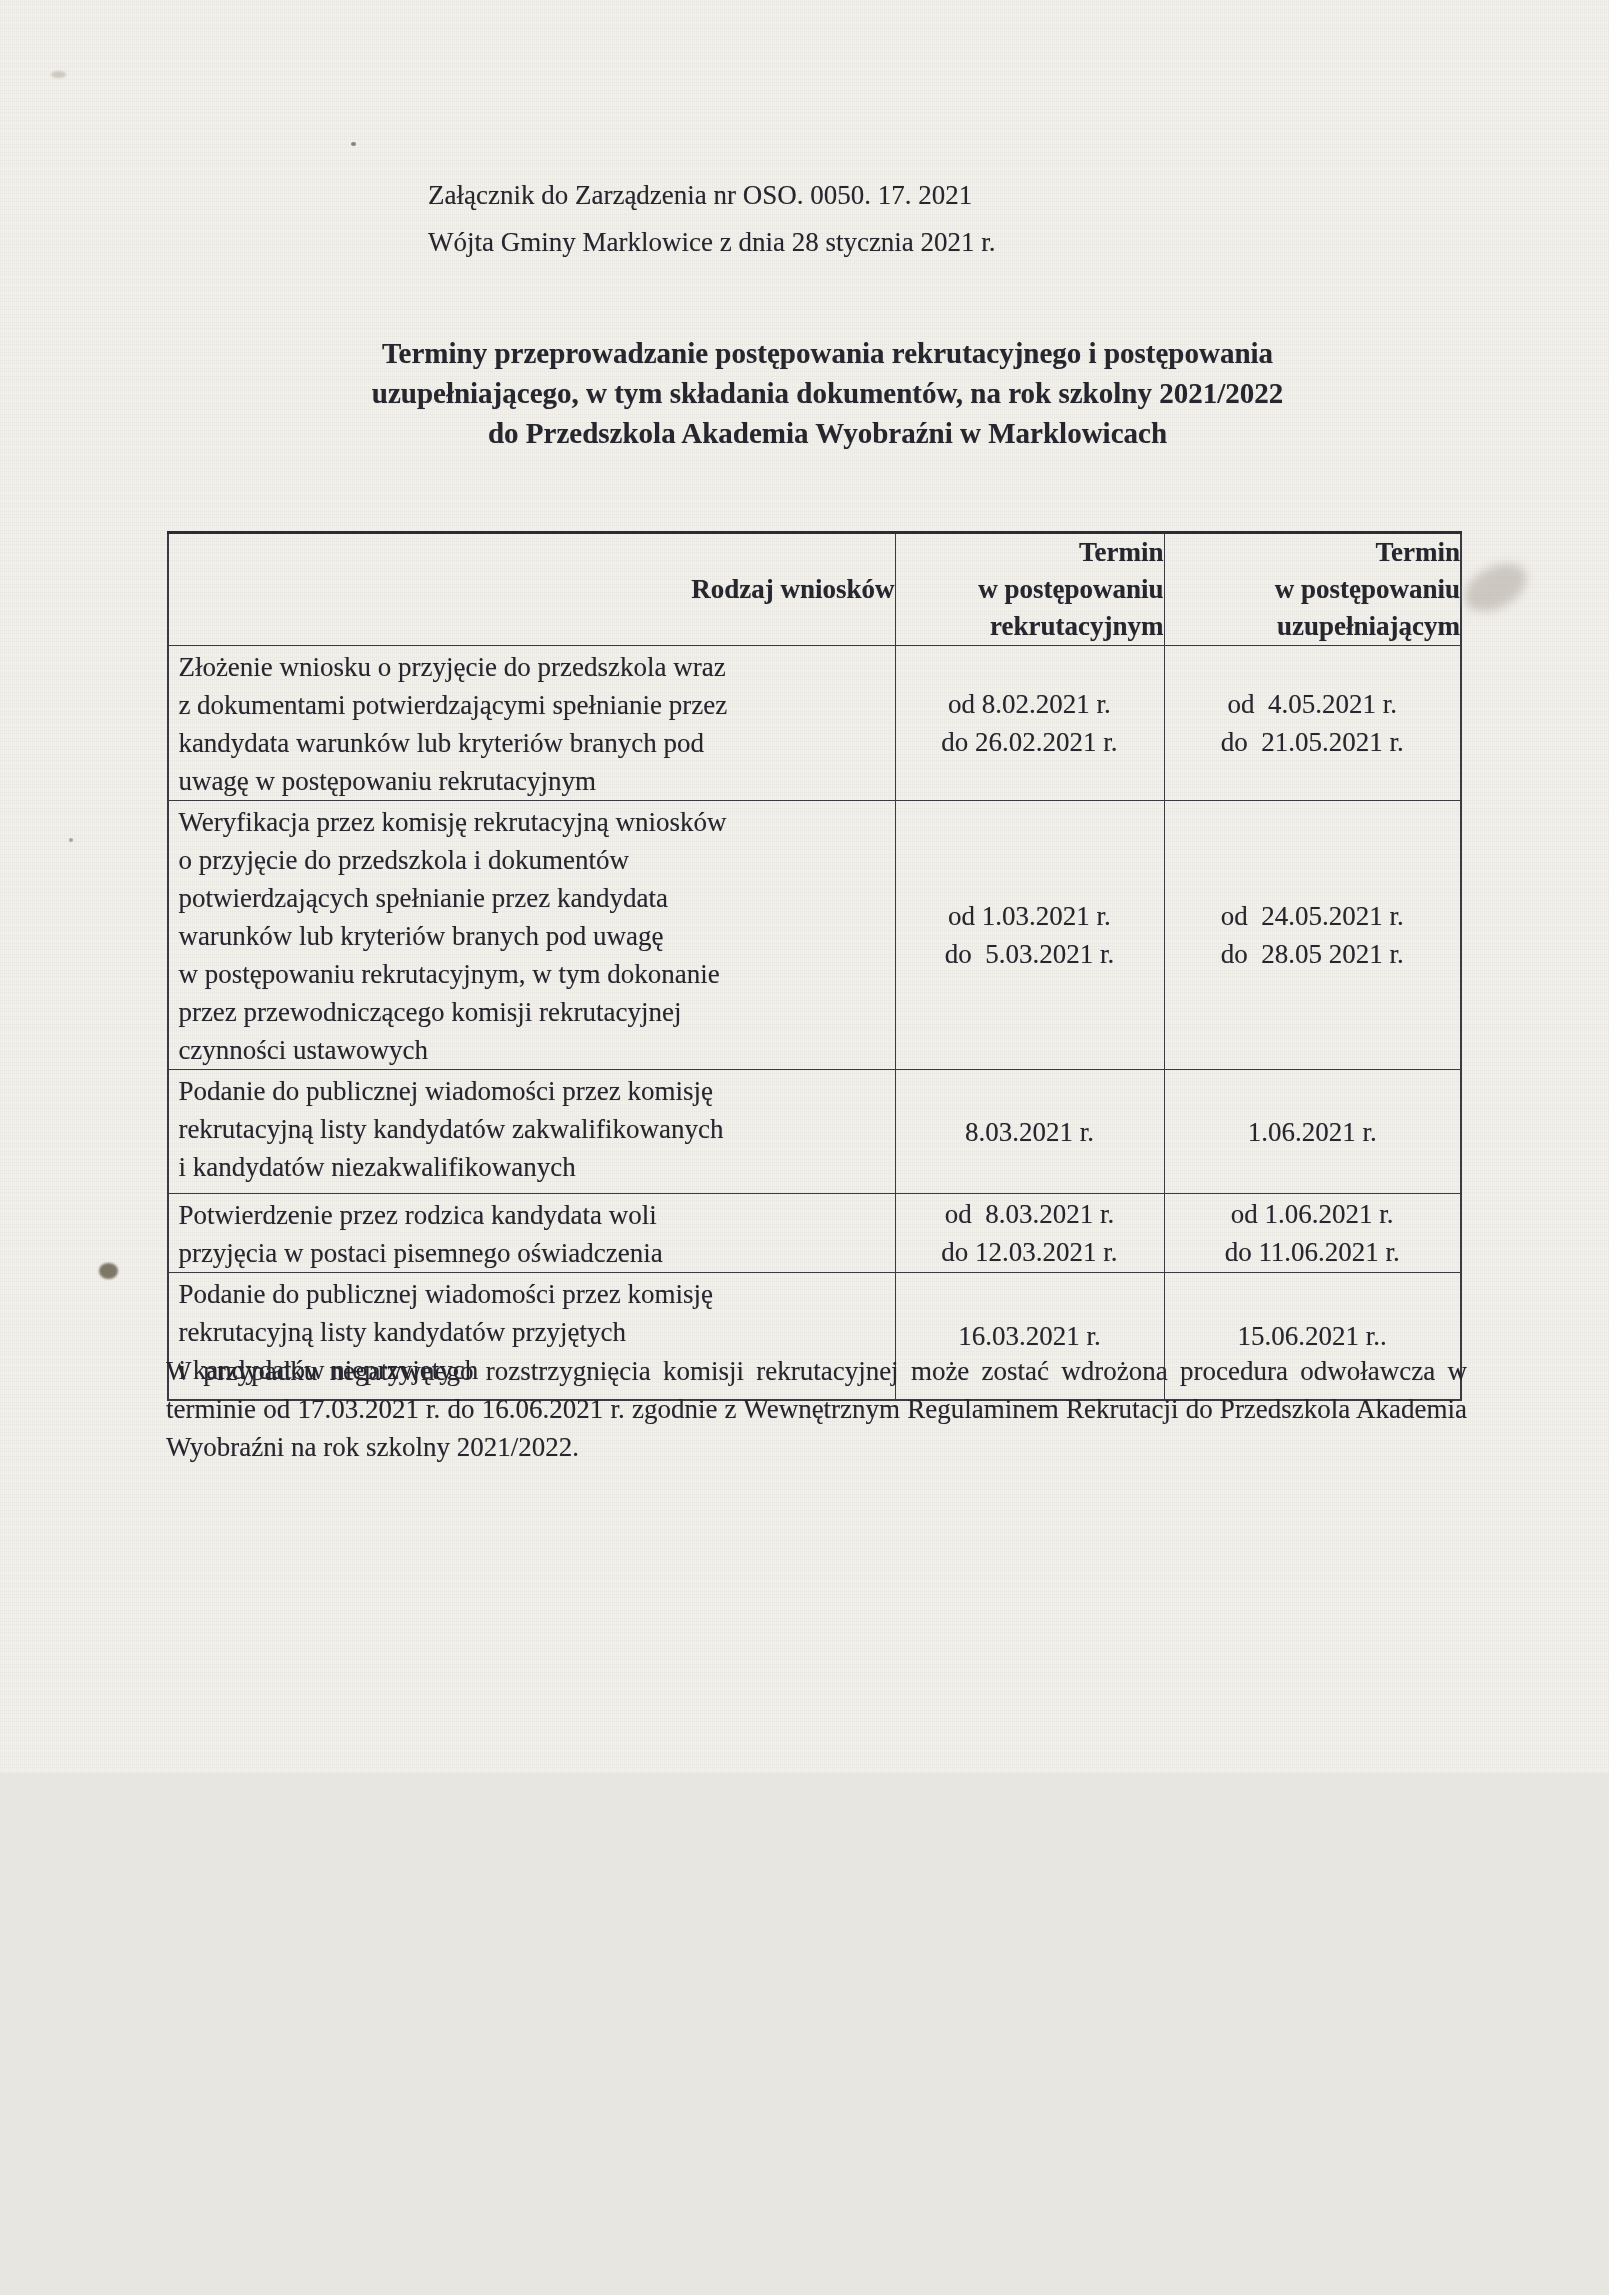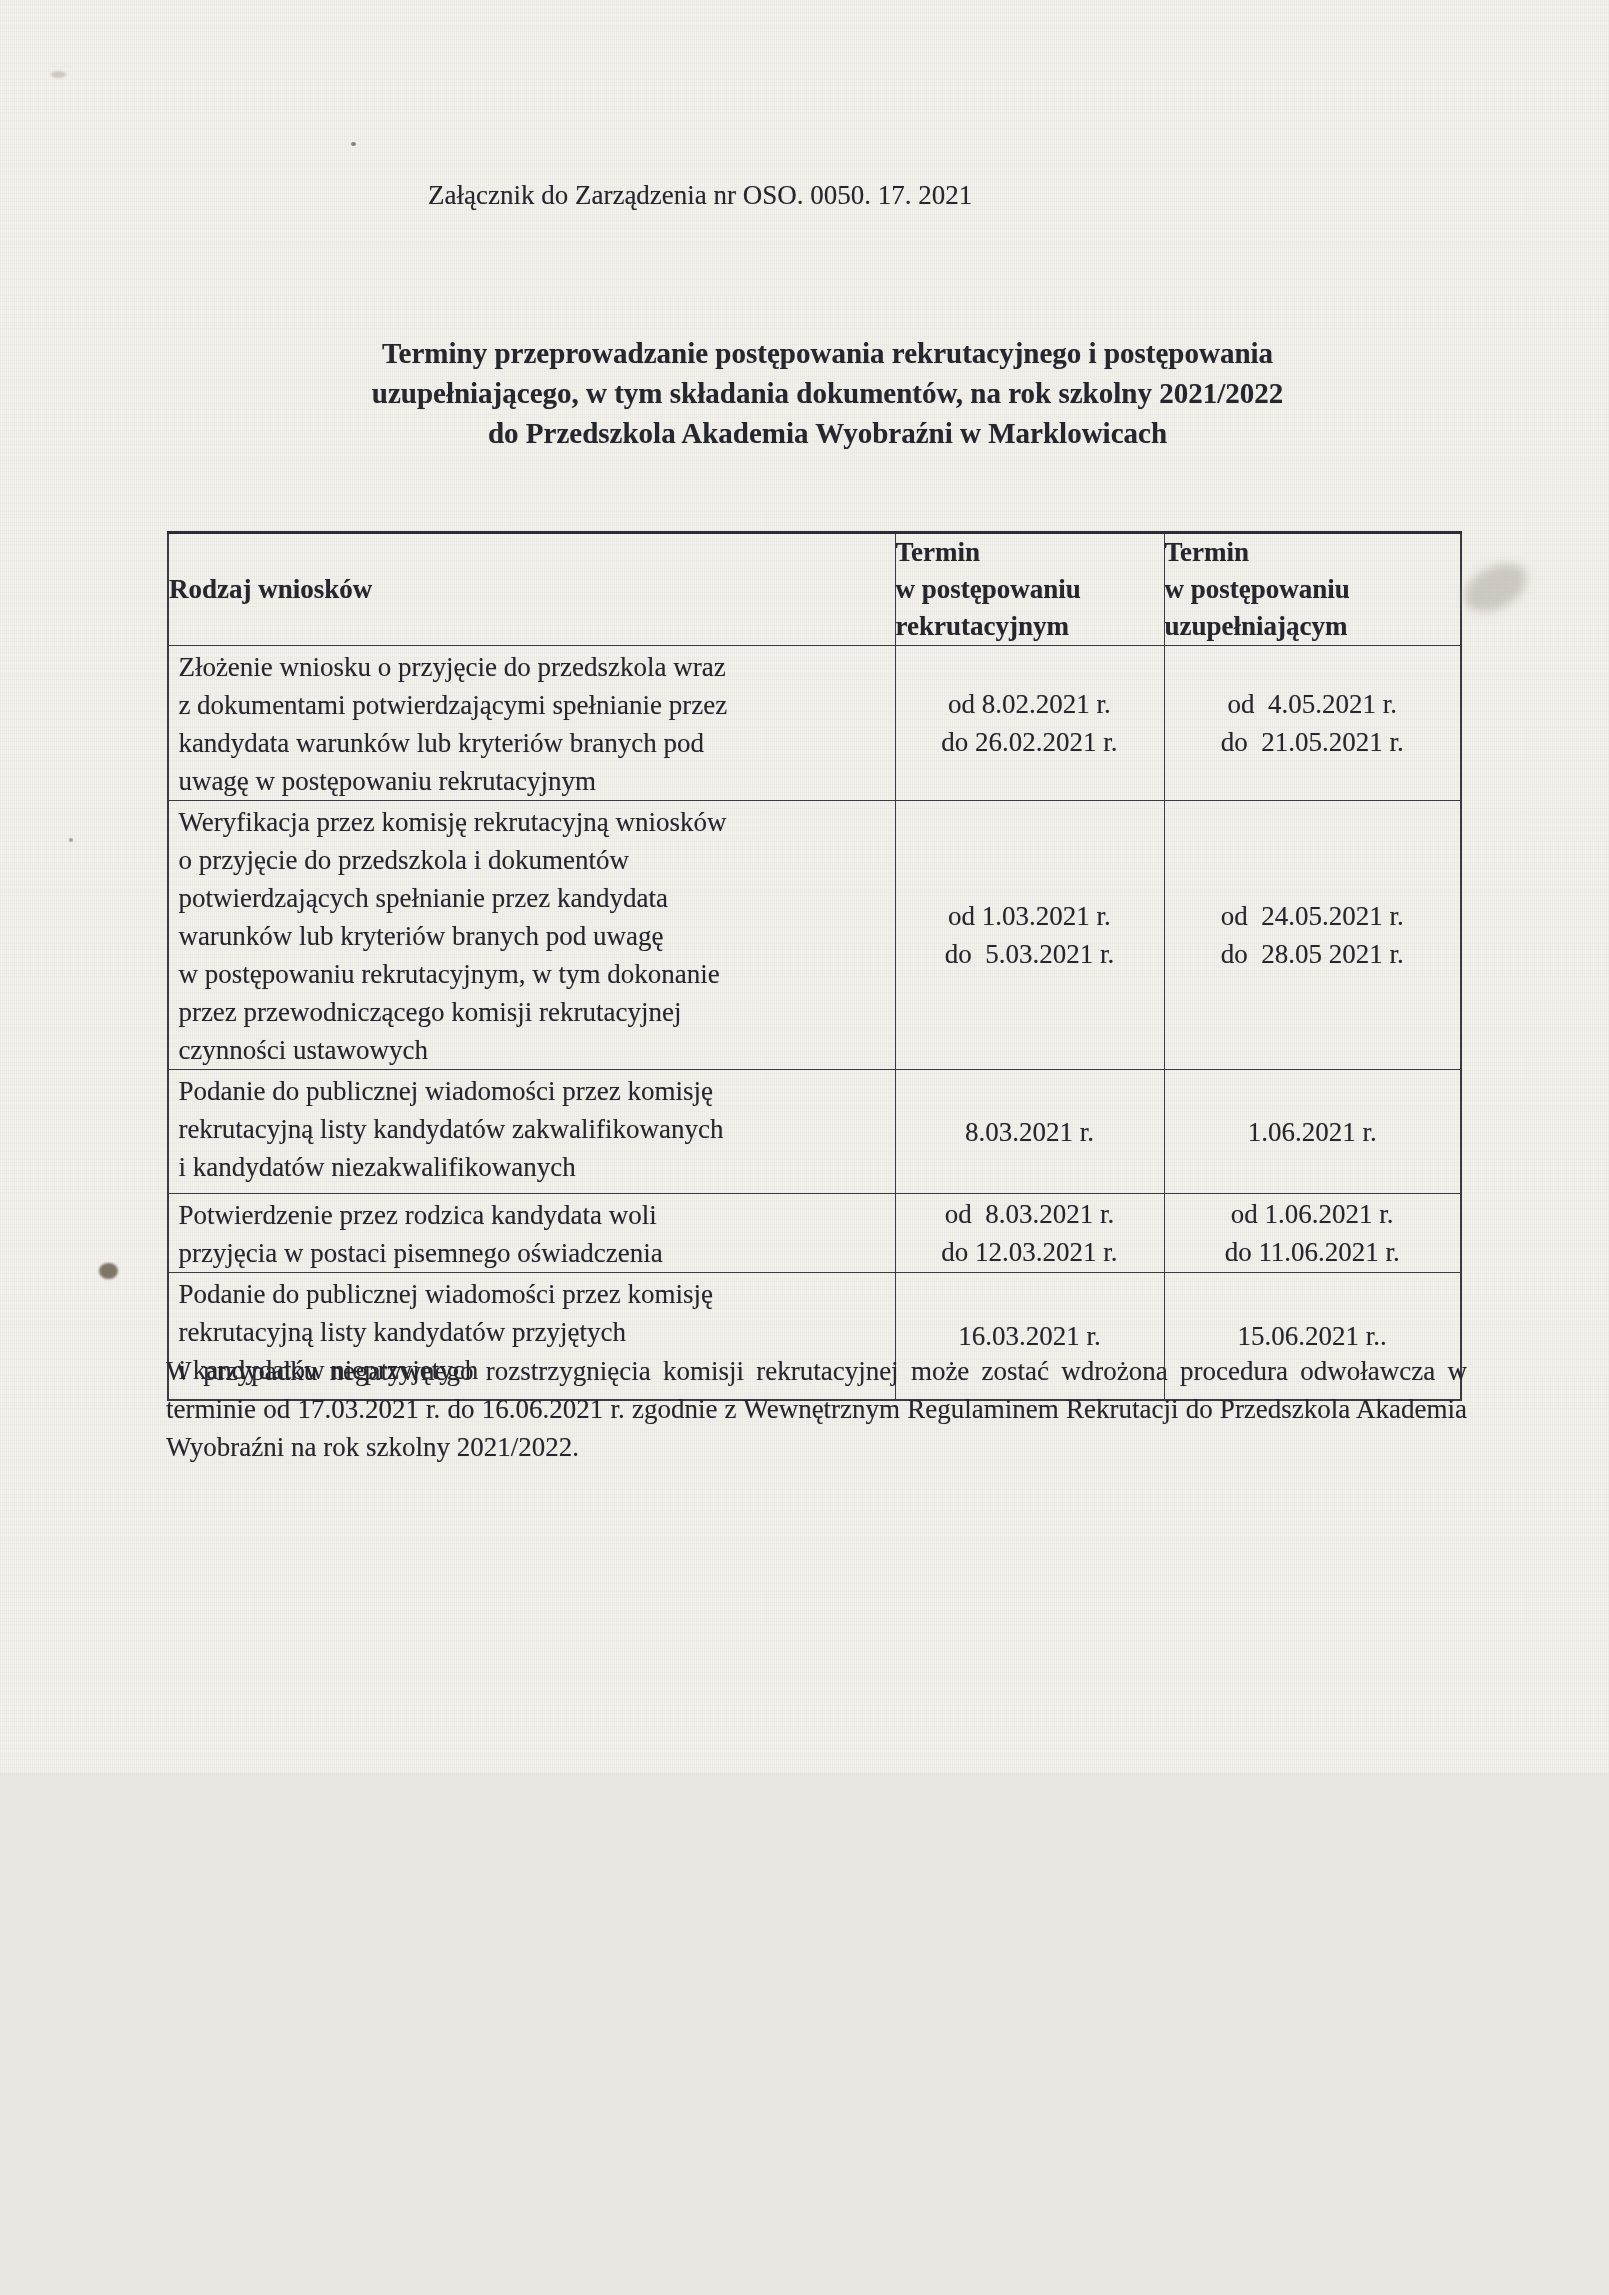--- a/index.html
+++ b/index.html
@@ -55,21 +55,21 @@
     border: 1.3px solid #3a3a43;
   }
   table.schedule {
     border-left-width: 2px;
     border-right-width: 2px;
     border-bottom-width: 2px;
     border-top: 3.3px solid #2c2c34;
   }
   table.schedule th {
     font-weight: 700;
-    text-align: left;
+    text-align: right;
     vertical-align: middle;
     line-height: 37px;
     white-space: pre-line;
     padding: 0;
   }
   table.schedule td.activity {
     vertical-align: top;
     text-align: left;
     padding: 2px 18.7px 0 9.4px;
     line-height: 38px;
@@ -127,20 +127,21 @@
   .artifact.dot-d { left: 51px; top: 71px; width: 14.7px; height: 6.7px; background: #c6c1b6; filter: blur(1.3px); opacity: .8; }
   .artifact.dot-e { left: 69px; top: 838px; width: 4px; height: 4px; background: #aaa498; filter: blur(0.7px); }
 </style>
 </head>
 <body>
 
 <div class="sheet">
 
   <div class="attachment-block ink">
     <div>Załącznik  do Zarządzenia nr OSO. 0050. 17. 2021</div>
+    <div>Wójta Gminy Marklowice z dnia 28 stycznia 2021 r.</div>
   </div>
 
   <div class="doc-title ink">Terminy przeprowadzanie postępowania rekrutacyjnego i postępowania
 uzupełniającego, w tym składania dokumentów, na rok szkolny 2021/2022
 do Przedszkola Akademia Wyobraźni w Marklowicach</div>
 
   <table class="schedule ink">
     <colgroup>
       <col style="width:727px">
       <col style="width:269px">

